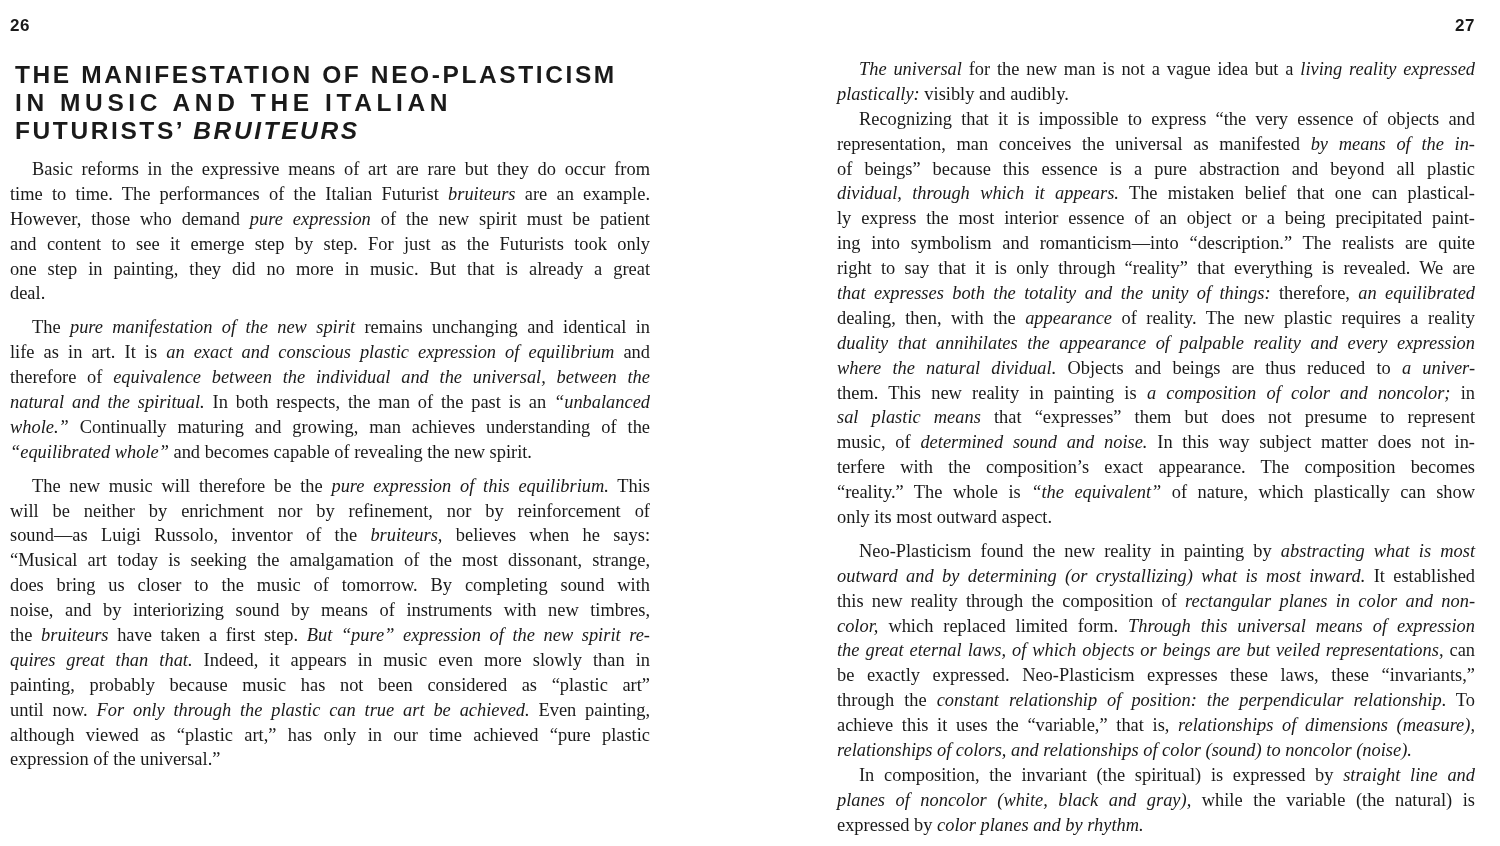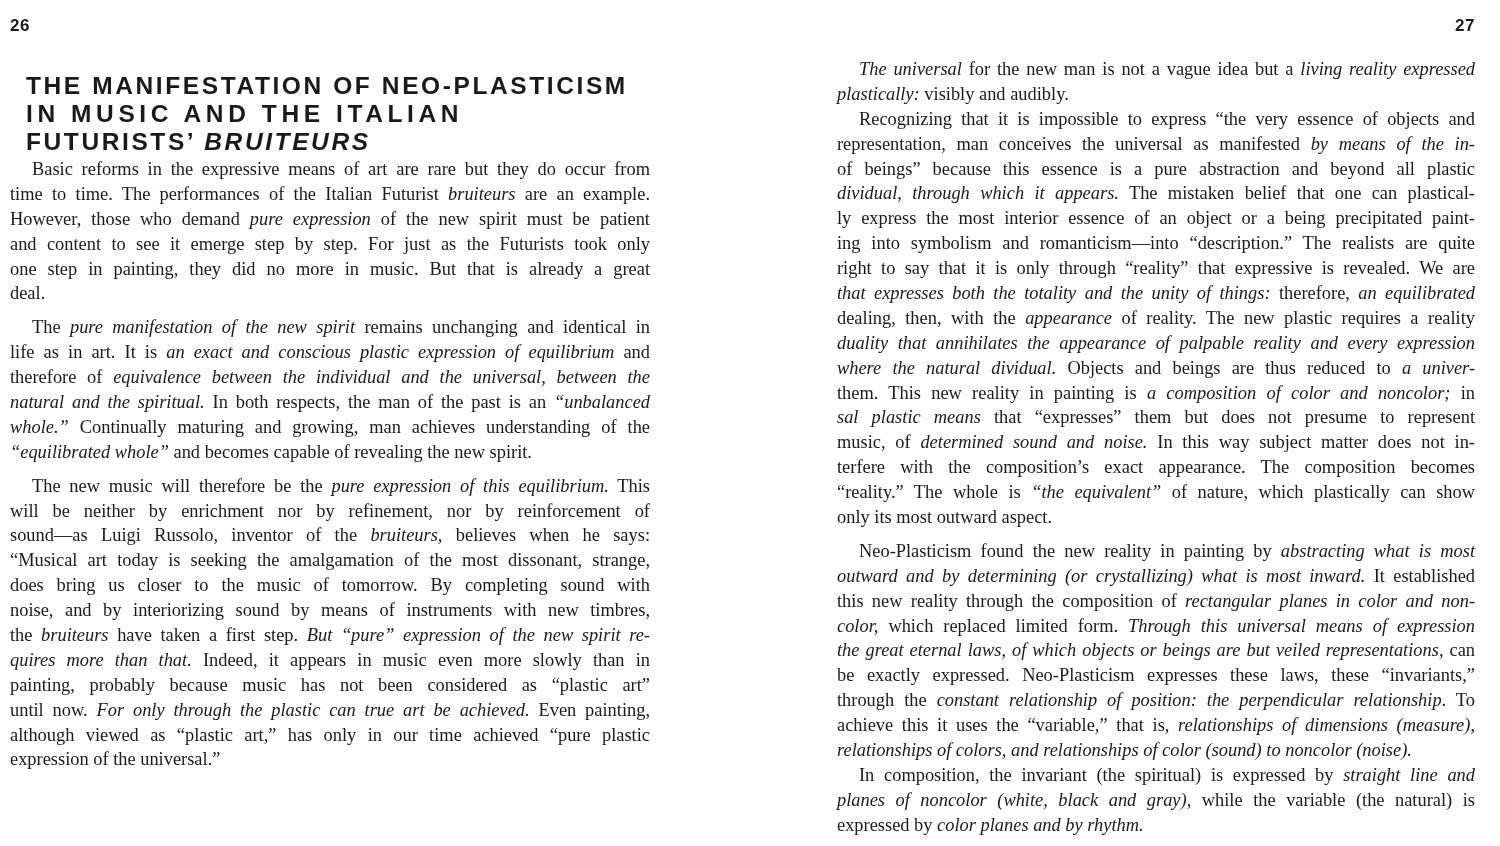--- a/index.html
+++ b/index.html
@@ -3,21 +3,21 @@
 <meta charset="utf-8">
 <style>
   html, body { margin: 0; padding: 0; background: #ffffff; }
   body { width: 1500px; height: 846px; position: relative; overflow: hidden; color: #1a1a1a; }
   .page { position: absolute; top: 12px; height: 846px; }
   .page-left { left: 10px; width: 640px; }
   .page-right { left: 837px; width: 638px; }
   .folio { position: absolute; top: 4px; font-family: "Liberation Sans", sans-serif; font-weight: bold; font-size: 17px; letter-spacing: 0.5px; }
   .folio-left { left: 0; }
   .folio-right { right: 0; }
-  .chapter-title { position: absolute; top: 44px; left: 0; width: 650px; font-family: "Liberation Sans", sans-serif; font-weight: bold; font-size: 24.5px; line-height: 28px; letter-spacing: 2.6px; margin: 16px; }
+  .chapter-title { position: absolute; top: 44px; left: 0; width: 650px; font-family: "Liberation Sans", sans-serif; font-weight: bold; font-size: 24.5px; line-height: 28px; letter-spacing: 2.6px; margin: 5px; }
   .chapter-title .line { display: block; white-space: nowrap; }
   .chapter-title .line-2 { letter-spacing: 4.6px; }
   .chapter-title em { font-style: italic; }
   .body-text { position: absolute; left: 0; width: 100%; font-family: "Liberation Serif", serif; font-size: 18.4px; line-height: 24.9px; }
   .body-text.left { top: 145px; }
   .body-text.right { top: 45px; }
   .para { margin: 0; }
   .para.gap { margin-top: 9px; }
   .ln { display: block; text-align: justify; text-align-last: justify; white-space: nowrap; height: 24.9px; }
   .ln.last { text-align-last: left; }
@@ -52,21 +52,21 @@
         <span class="ln last"><em>“equilibrated whole”</em><span> and becomes capable of revealing the new spirit.</span></span>
       </p>
       <p class="para gap">
         <span class="ln indent"><span>The new music will therefore be the </span><em>pure expression of this equilibrium.</em><span> This</span></span>
         <span class="ln"><span>will be neither by enrichment nor by refinement, nor by reinforcement of</span></span>
         <span class="ln"><span>sound—as Luigi Russolo, inventor of the </span><em>bruiteurs,</em><span> believes when he says:</span></span>
         <span class="ln"><span>“Musical art today is seeking the amalgamation of the most dissonant, strange,</span></span>
         <span class="ln"><span>does bring us closer to the music of tomorrow. By completing sound with</span></span>
         <span class="ln"><span>noise, and by interiorizing sound by means of instruments with new timbres,</span></span>
         <span class="ln"><span>the </span><em>bruiteurs</em><span> have taken a first step. </span><em>But “pure” expression of the new spirit re-</em></span>
-        <span class="ln"><em>quires more than that.</em><span> Indeed, it appears in music even more slowly than in</span></span>
+        <span class="ln"><em>quires great than that.</em><span> Indeed, it appears in music even more slowly than in</span></span>
         <span class="ln"><span>painting, probably because music has not been considered as “plastic art”</span></span>
         <span class="ln"><span>until now. </span><em>For only through the plastic can true art be achieved.</em><span> Even painting,</span></span>
         <span class="ln"><span>although viewed as “plastic art,” has only in our time achieved “pure plastic</span></span>
         <span class="ln last"><span>expression of the universal.”</span></span>
       </p>
     </div>
 </div>
 
 <div class="page page-right">
   <span class="folio folio-right">27</span>
@@ -75,21 +75,21 @@
         <span class="ln indent"><em>The universal</em><span> for the new man is not a vague idea but a </span><em>living reality expressed</em></span>
         <span class="ln last"><em>plastically:</em><span> visibly and audibly.</span></span>
       </p>
       <p class="para">
         <span class="ln indent"><span>Recognizing that it is impossible to express “the very essence of objects and</span></span>
         <span class="ln"><span>representation, man conceives the universal as manifested </span><em>by means of the in-</em></span>
         <span class="ln"><span>of beings” because this essence is a pure abstraction and beyond all plastic</span></span>
         <span class="ln"><em>dividual, through which it appears.</em><span> The mistaken belief that one can plastical-</span></span>
         <span class="ln"><span>ly express the most interior essence of an object or a being precipitated paint-</span></span>
         <span class="ln"><span>ing into symbolism and romanticism—into “description.” The realists are quite</span></span>
-        <span class="ln"><span>right to say that it is only through “reality” that expressive is revealed. We are</span></span>
+        <span class="ln"><span>right to say that it is only through “reality” that everything is revealed. We are</span></span>
         <span class="ln"><em>that expresses both the totality and the unity of things:</em><span> therefore, </span><em>an equilibrated</em></span>
         <span class="ln"><span>dealing, then, with the </span><em>appearance</em><span> of reality. The new plastic requires a reality</span></span>
         <span class="ln"><em>duality that annihilates the appearance of palpable reality and every expression</em></span>
         <span class="ln"><em>where the natural dividual.</em><span> Objects and beings are thus reduced to </span><em>a univer-</em></span>
         <span class="ln"><span>them. This new reality in painting is </span><em>a composition of color and noncolor;</em><span> in</span></span>
         <span class="ln"><em>sal plastic means</em><span> that “expresses” them but does not presume to represent</span></span>
         <span class="ln"><span>music, of </span><em>determined sound and noise.</em><span> In this way subject matter does not in-</span></span>
         <span class="ln"><span>terfere with the composition’s exact appearance. The composition becomes</span></span>
         <span class="ln"><span>“reality.” The whole is </span><em>“the equivalent”</em><span> of nature, which plastically can show</span></span>
         <span class="ln last"><span>only its most outward aspect.</span></span>

